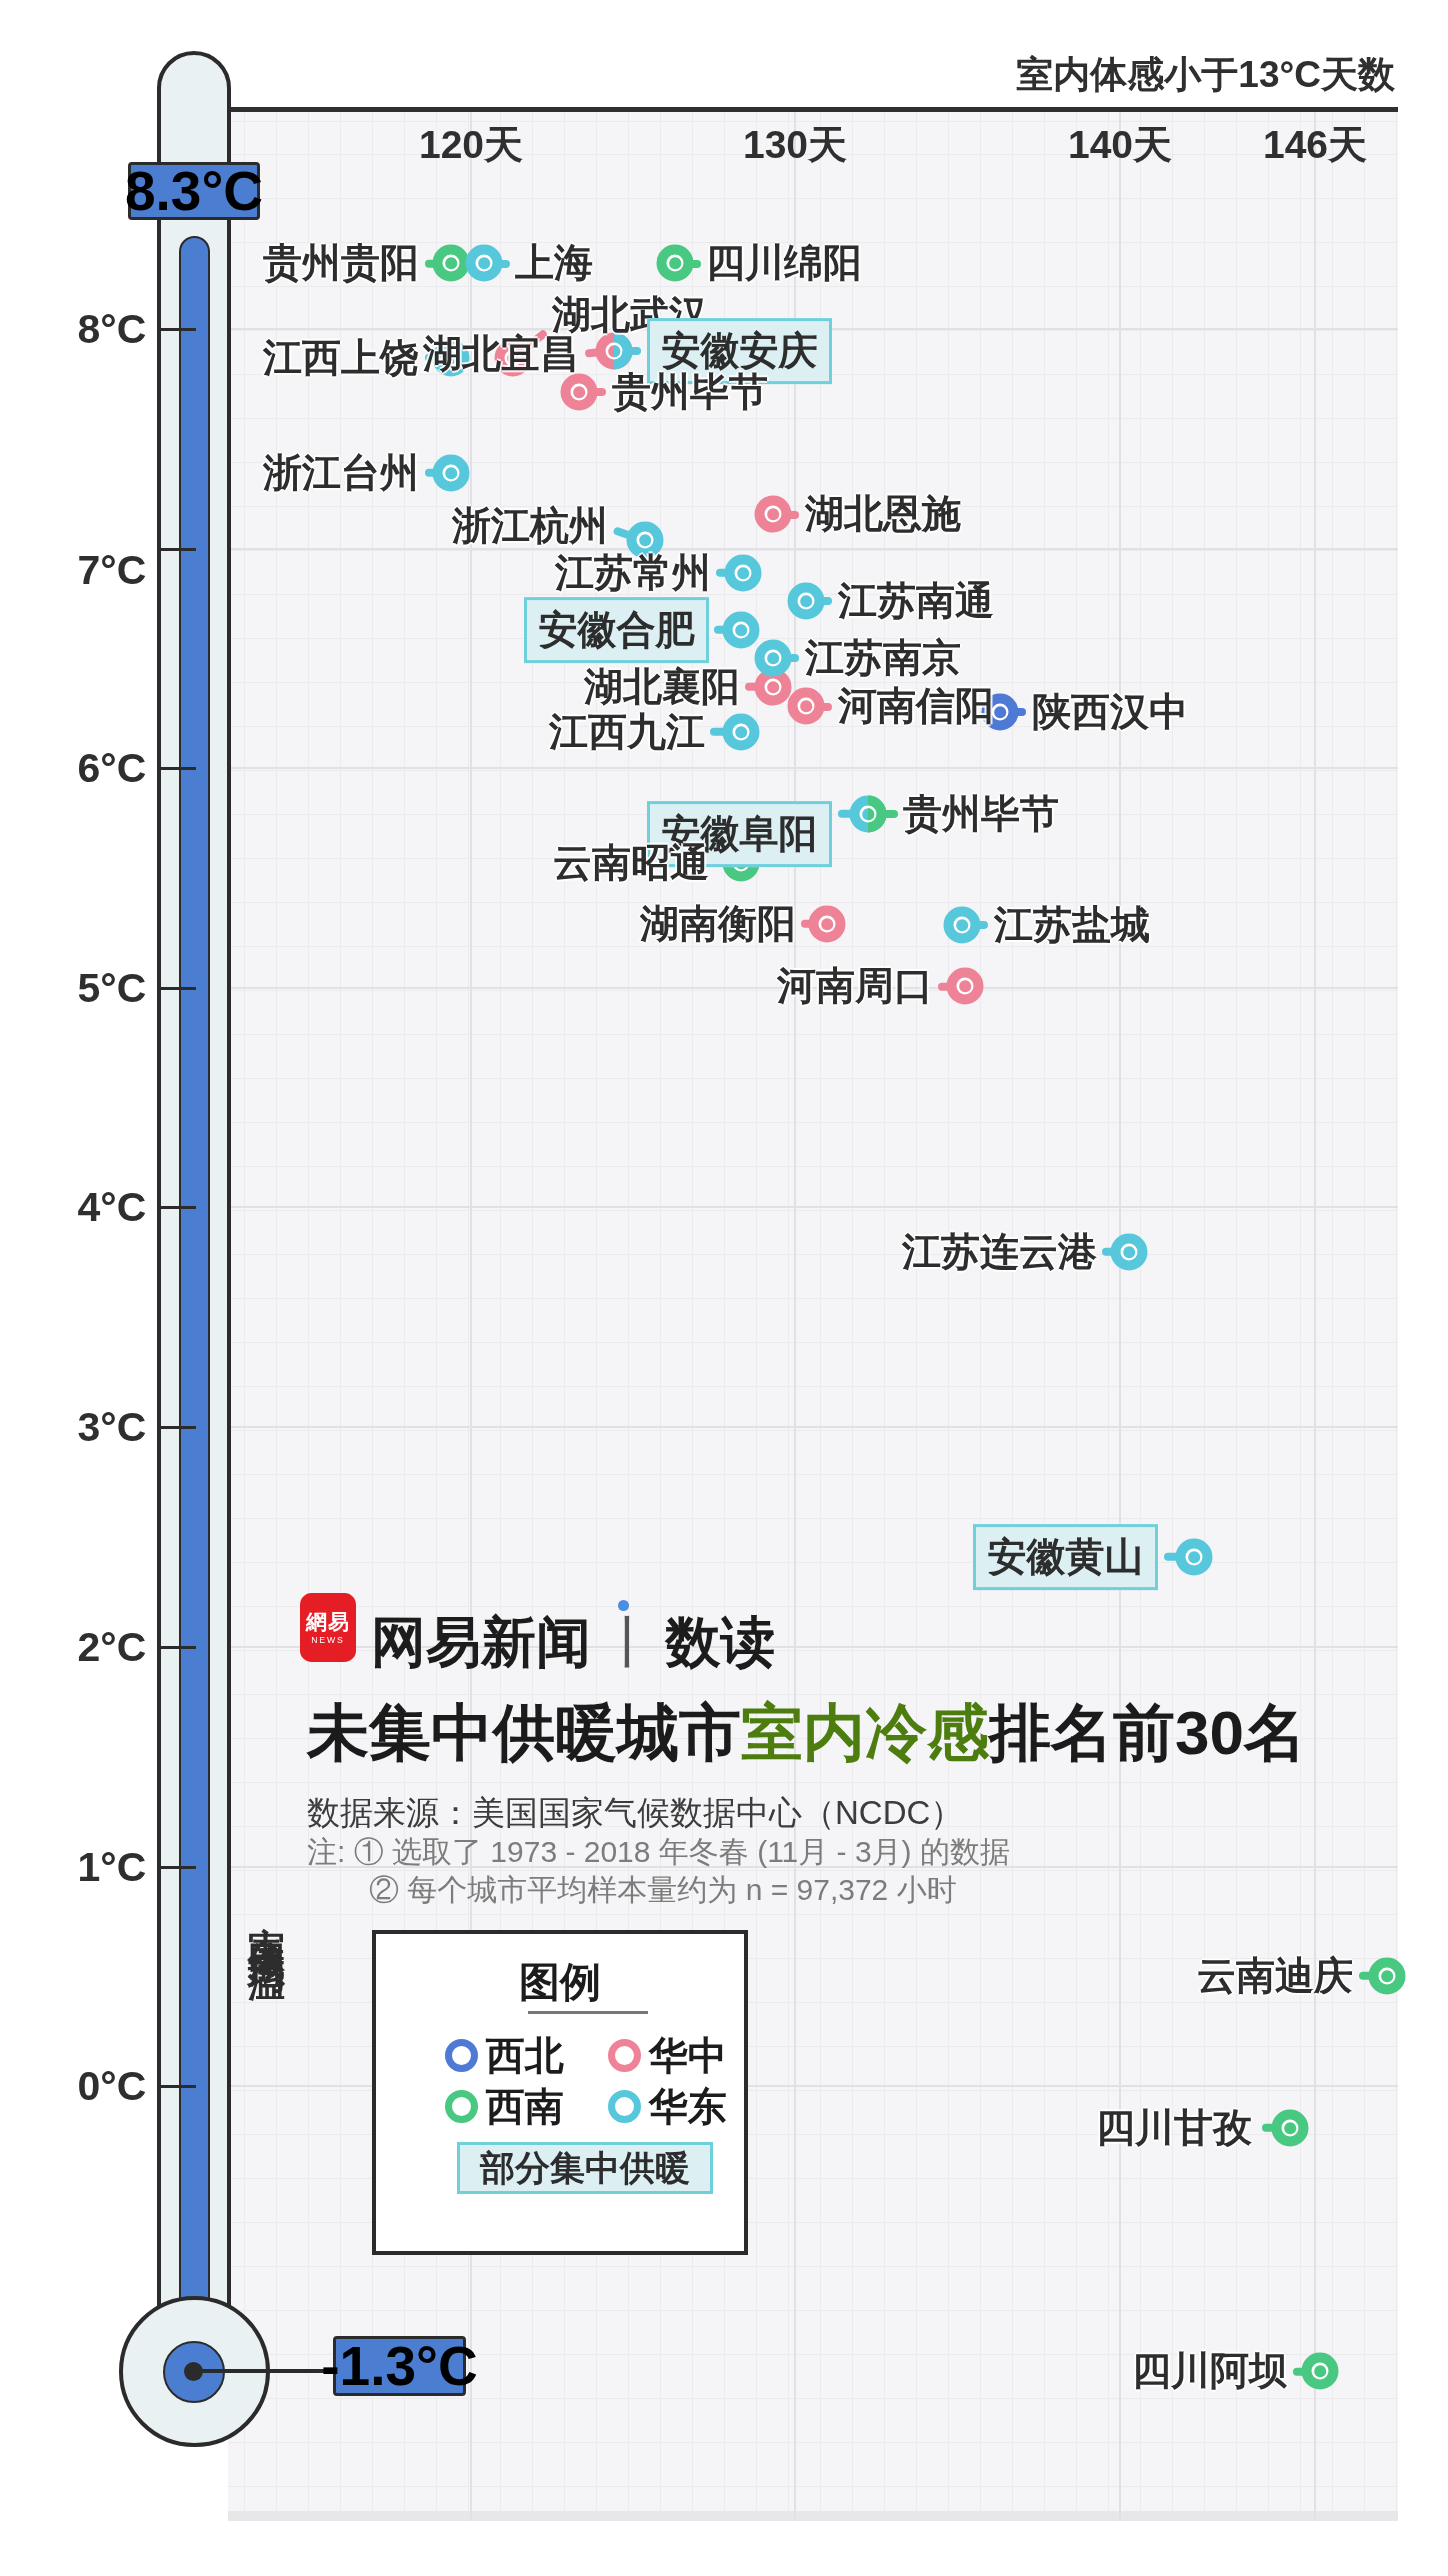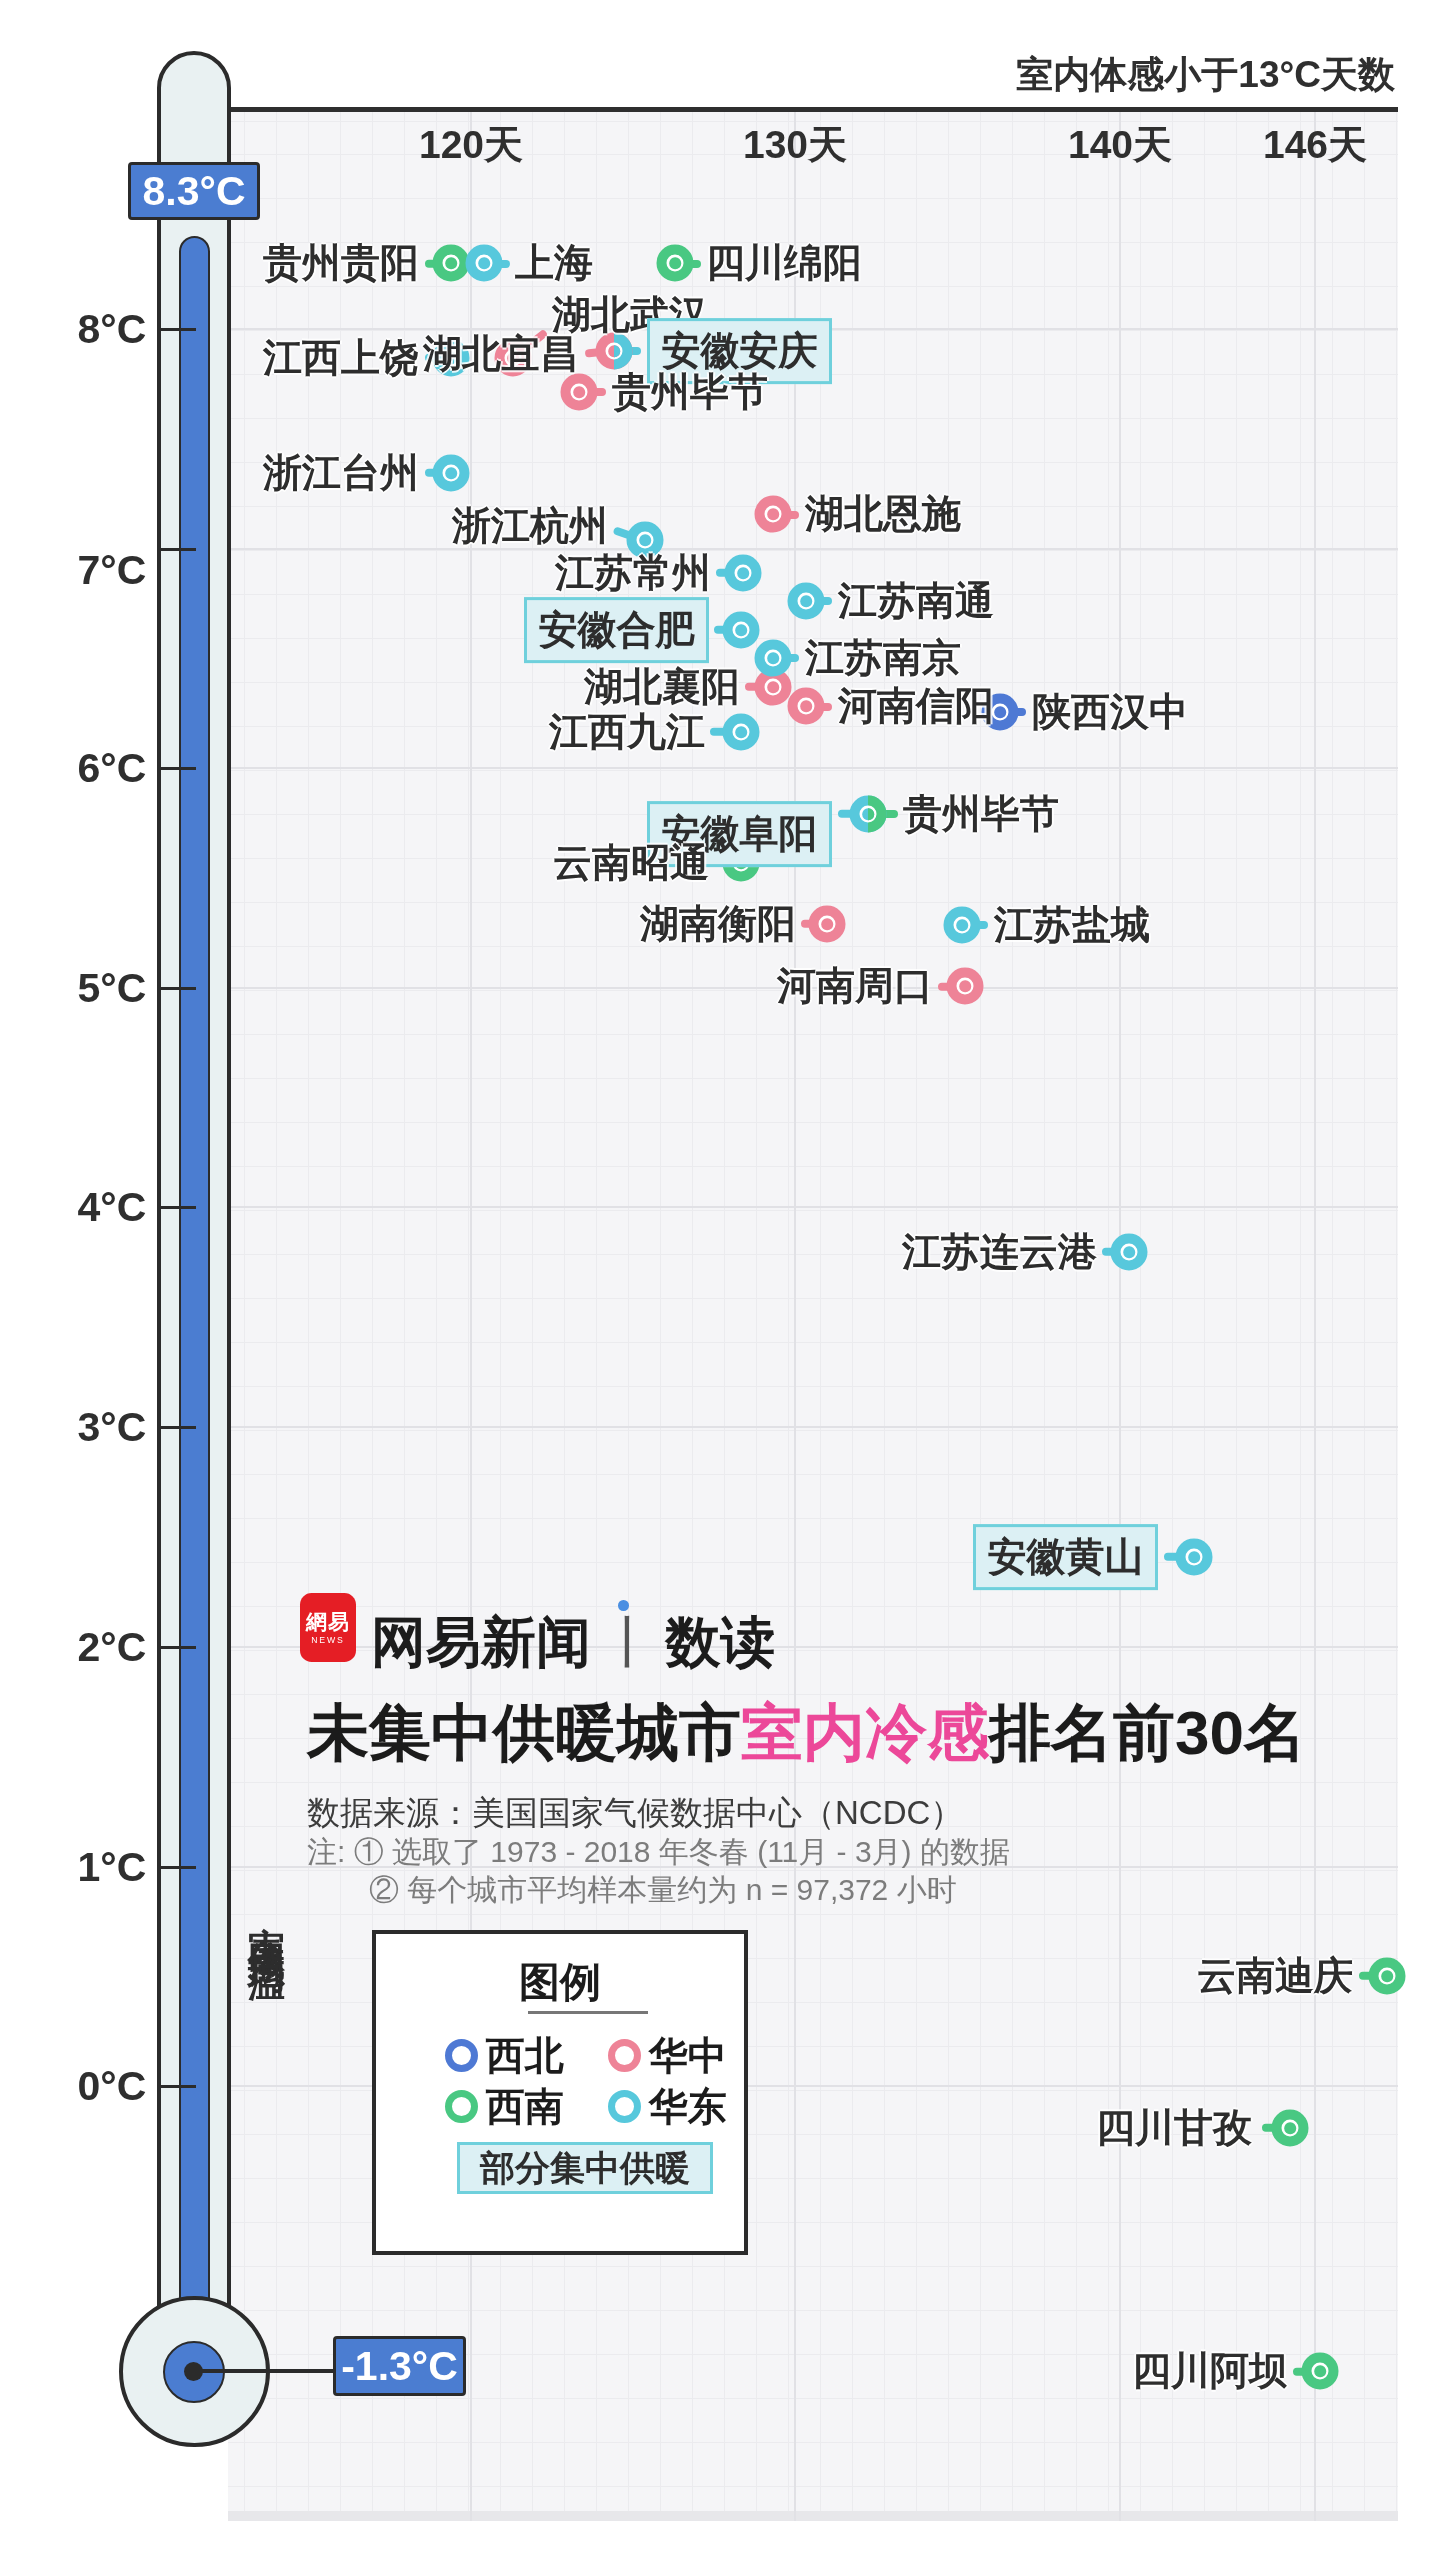--- a/index.html
+++ b/index.html
@@ -24,21 +24,21 @@
                 border:4.8px solid #2b2b2b;border-radius:39px 39px 0 0;box-sizing:border-box;}
   .bulb{position:absolute;left:119px;top:2296px;width:151px;height:151px;border-radius:50%;
         background:#e9f1f2;border:4.8px solid #2b2b2b;box-sizing:border-box;}
   .tube{position:absolute;left:179px;top:236px;width:31px;height:2135px;background:#4b7dd1;
         border:2.9px solid #2b2b2b;border-top-left-radius:15.4px;border-top-right-radius:15.4px;box-sizing:border-box;}
   .bulb-inner{position:absolute;left:163px;top:2341px;width:62px;height:62px;border-radius:50%;
               background:#4b7dd1;border:2.9px solid #2b2b2b;box-sizing:border-box;}
   .bulb-dot{position:absolute;left:184px;top:2362px;width:19.3px;height:19.3px;border-radius:50%;background:#2b2b2b;}
   .thermo-tick{position:absolute;left:157px;width:39px;height:2.9px;background:#2b2b2b;}
   .temp-badge{position:absolute;background:#4b7dd1;border:3.9px solid #2b2b2b;border-radius:4px;
-              color:#ffffff;font-size:41px;font-weight:700;display:flex;align-items:center;justify-content:center;
+              color:#000000;font-size:55px;font-weight:700;display:flex;align-items:center;justify-content:center;
               box-sizing:border-box;z-index:6;}
   .badge-connector{position:absolute;left:194px;top:2369px;width:145px;height:3.9px;background:#2b2b2b;z-index:5;}
   .y-axis-title{position:absolute;left:241px;top:1897px;writing-mode:vertical-rl;letter-spacing:7.7px;
                 font-size:37px;font-weight:700;color:#2d2d2d;}
   
   .stem{position:absolute;height:7.7px;border-radius:3.9px;transform-origin:0 50%;z-index:2;}
   .ring{position:absolute;width:37px;height:37px;border-radius:50%;background:#fff;box-sizing:border-box;
         transform:translate(-50%,-50%);z-index:3;}
   .cdot{position:absolute;width:11.6px;height:11.6px;border-radius:50%;transform:translate(-50%,-50%);z-index:4;}
   .city-label{position:absolute;transform:translateY(-50%);font-size:39px;font-weight:700;color:#2d2d2d;
@@ -49,21 +49,21 @@
   
   .logo{position:absolute;left:300px;top:1593px;width:56px;height:69px;background:#e51e25;border-radius:11.6px;
         color:#fff;display:flex;flex-direction:column;align-items:center;justify-content:center;z-index:6;}
   .logo .l1{font-size:21px;font-weight:700;line-height:23px;letter-spacing:1px;}
   .logo .l2{font-size:8.7px;letter-spacing:1.9px;margin-top:1.9px;}
   .masthead{position:absolute;left:371px;top:1606px;font-size:55px;font-weight:700;color:#1c1c1c;z-index:6;white-space:nowrap;}
   .masthead .divider{font-weight:400;color:#555;padding:0 9.7px;}
   .du-dot{position:absolute;left:618px;top:1600px;width:10.6px;height:10.6px;border-radius:50%;background:#4a8fe2;z-index:7;}
   .main-title{position:absolute;left:307px;top:1691px;font-size:62px;font-weight:700;color:#1b1b1b;
               white-space:nowrap;z-index:6;}
-  .main-title .hl{color:#ec4899;}
+  .main-title .hl{color:#4d7c0f;}
   .source-line{position:absolute;left:307px;top:1791px;font-size:33px;color:#3c3c3c;z-index:6;white-space:nowrap;}
   .note-line{position:absolute;left:307px;font-size:30px;color:#7c7c7c;z-index:6;white-space:nowrap;}
   
   .legend{position:absolute;left:372px;top:1930px;width:376px;height:325px;background:#fff;
           border:4.8px solid #2b2b2b;box-sizing:border-box;z-index:6;}
   .legend-title{position:absolute;left:0;right:0;top:21px;text-align:center;font-size:41px;font-weight:700;color:#1c1c1c;}
   .legend-underline{position:absolute;left:152px;top:77px;width:120px;height:2.9px;background:#777;}
   .legend-item{position:absolute;display:flex;align-items:center;height:35px;}
   .legend-ring{width:33px;height:33px;border-radius:50%;background:#fff;box-sizing:border-box;margin-right:7.7px;}
   .legend-label{font-size:39px;font-weight:700;color:#1c1c1c;}

